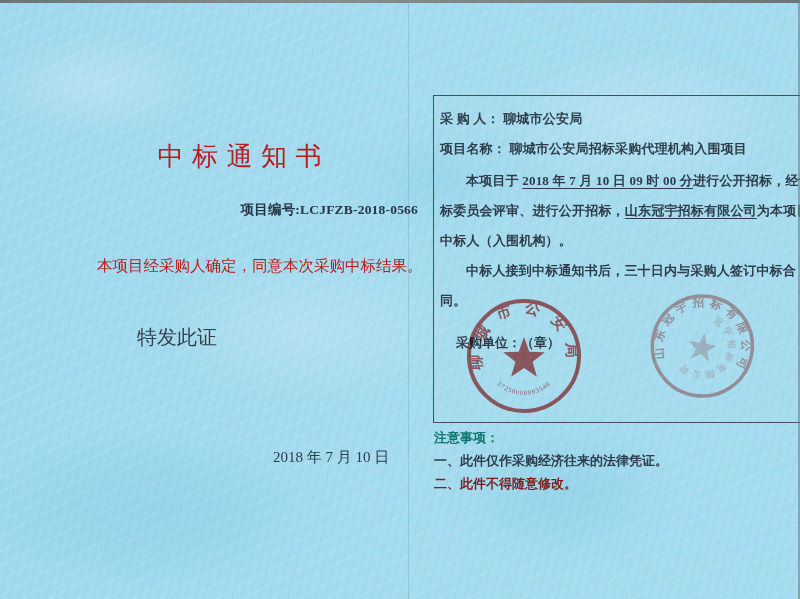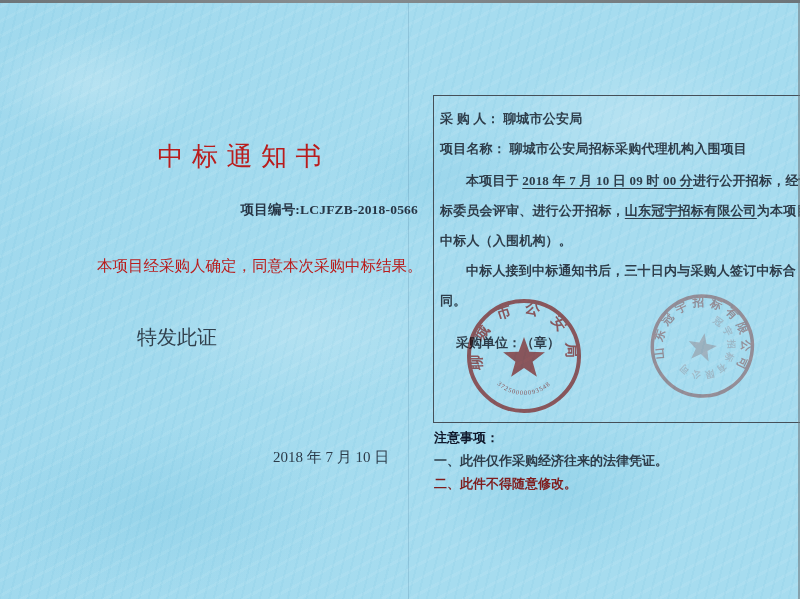--- a/index.html
+++ b/index.html
@@ -35,21 +35,21 @@
   .date{left:253px;top:448px;font-size:15px;color:#2c3b49;margin-left:20px;}
   .dbox{left:433px;top:95px;width:351px;height:326px;border:1px solid #454f58;
     background:rgba(255,255,255,.02);padding-left:32px;}
   .bl{position:absolute;left:6px;width:336px;font-size:13px;line-height:20px;
     color:#2e3d4a;font-weight:600;letter-spacing:.2px;white-space:nowrap;}
   .u{ text-decoration:underline;text-decoration-thickness:1px;text-underline-offset:3px;font-weight:700;}
   .indent{padding-left:26px;}
   .seal-label{position:absolute;top:238px;font-size:13px;font-weight:600;color:#2e3d4a;white-space:nowrap;}
   .stamp{position:absolute;z-index:4;mix-blend-mode:multiply;}
   .stamp svg text{font-family:"Liberation Serif","DejaVu Serif",serif;}
-  .notes-h{left:434px;top:429px;font-size:13px;font-weight:700;color:#0f172a;}
+  .notes-h{left:434px;top:429px;font-size:13px;font-weight:700;color:#0f766e;}
   .notes-i1{left:434px;top:452px;font-size:13px;font-weight:600;color:#2e3d4a;}
   .notes-i2{left:434px;top:475px;font-size:13px;font-weight:600;color:#7f1d1d;}
 </style>
 </head>
 <body>
 
 <div class="page">
   <div class="scan-top"></div>
   <div class="scan-right"></div>
   <div class="fold"></div>

